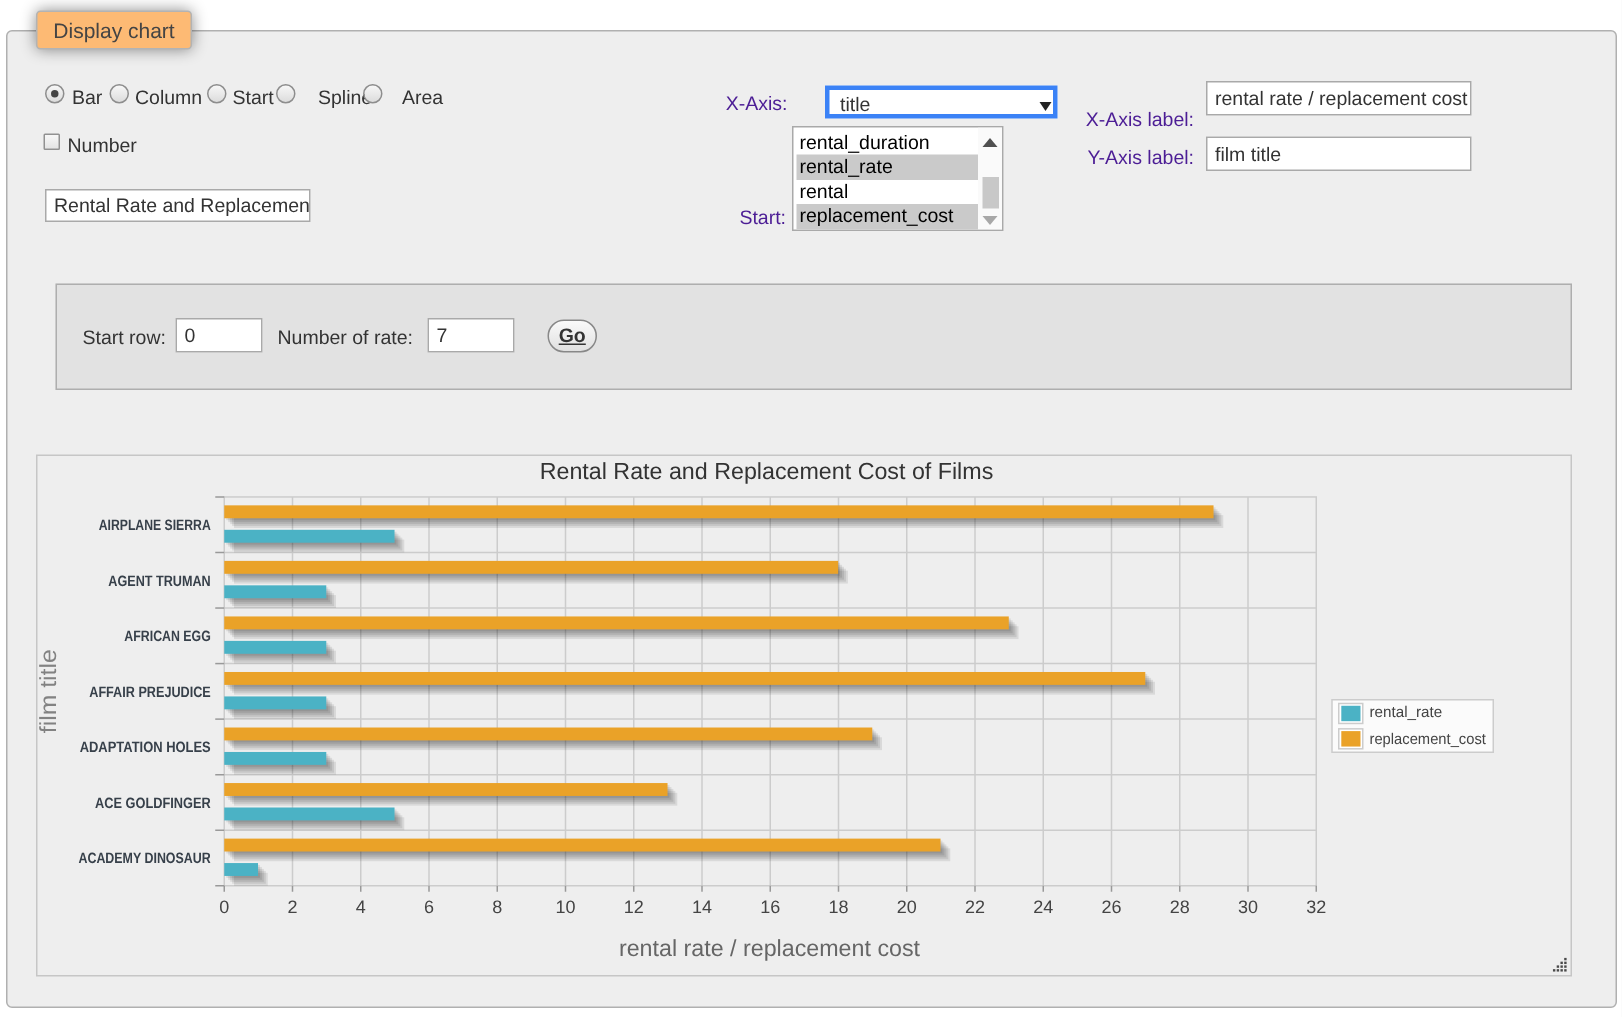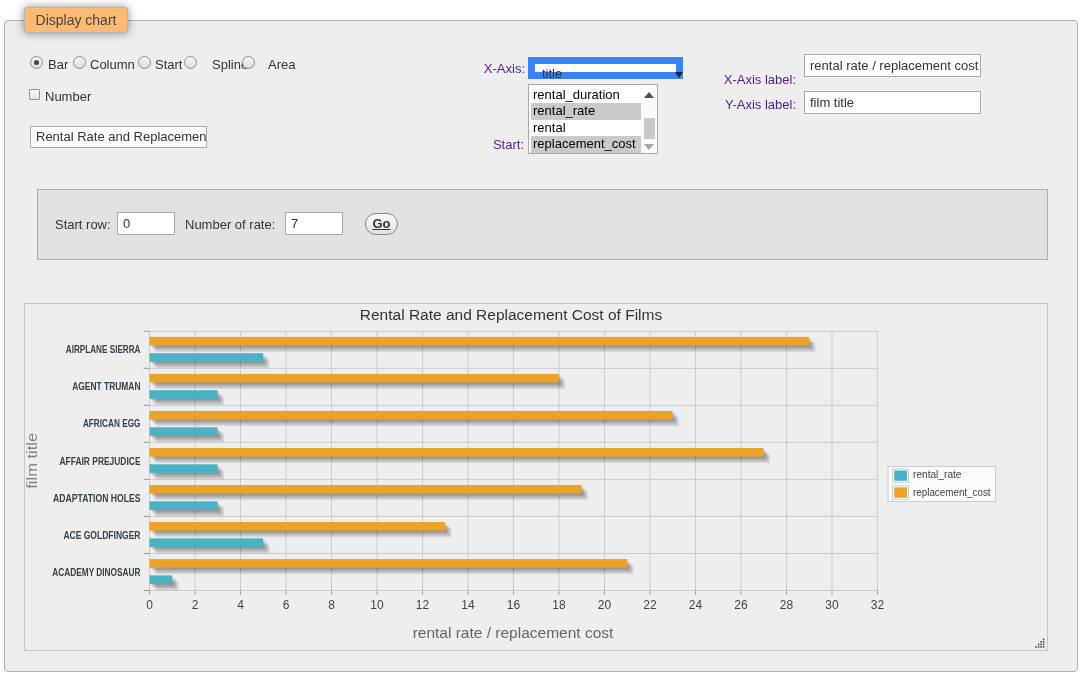--- a/index.html
+++ b/index.html
@@ -9,22 +9,22 @@
 .rlbl { position:absolute; font-size:13px; color:#4c1d95; white-space:nowrap; text-align:right; }
 #fieldset { left:4px; top:20px; width:1074px; height:652px; background:#eeeeee; border:1px solid #b0b0b0; border-radius:4px; }
 #legendtab { left:24px; top:7px; width:104px; height:26px; background:#fdba74; border:1px solid #b3b3b3; border-radius:3px; box-shadow:0 0 10px rgba(0,0,0,0.45); text-align:center; line-height:24px; font-size:14px; font-weight:normal; color:#444; }
 .radio { position:absolute; width:13px; height:13px; border:1px solid #8d8d8d; border-radius:50%; background:linear-gradient(#f7f7f7,#dcdcdc); }
 .radio.sel::after { content:""; position:absolute; left:3px; top:3px; width:5px; height:5px; border-radius:50%; background:#444; }
 .checkbox { position:absolute; width:11px; height:11px; border:1px solid #919191; background:linear-gradient(#f7f7f7,#e4e4e4); border-radius:1px; }
 .tinput { position:absolute; background:#fff; border:1px solid #a9a9a9; font-size:13px; color:#333; padding:0 0 0 5px; overflow:hidden; white-space:nowrap; }
 #panel { left:37px; top:189px; width:1011px; height:71px; background:#e2e2e2; border:1px solid #aeaeae; }
 #gobtn { left:365px; top:213px; width:33px; height:22px; border:1px solid #888; border-radius:11px; background:linear-gradient(#fafafa,#e0e0e0); text-align:center; line-height:20px; font-size:13px; font-weight:bold; color:#333;text-decoration:underline; }
 #chartbox { left:24px; top:303px; width:1024px; height:348px; border:1px solid #c6c6c6; }
-#sselect { left:528px; top:57px; width:155px; height:22px; background:#fff; border:7px solid #3b82f6; font-size:13px; color:#333; line-height:20px; padding-left:7px; }
-#mselect { left:528px; top:84px; width:130px; height:70px; background:#fff; border:1px solid #a9a9a9; overflow:hidden; }
+#sselect { left:550px; top:57px; width:155px; height:22px; background:#fff; border:3px solid #3b82f6; font-size:13px; color:#333; line-height:20px; padding-left:7px; }
+#mselect { left:528px; top:84px; width:141px; height:70px; background:#fff; border:1px solid #a9a9a9; overflow:hidden; }
 .opt { height:16.4px; line-height:16.4px; font-size:13px; color:#000; padding-left:2px; white-space:nowrap; }
 .opt.sel { background:#cacaca; }
 </style>
 </head>
 <body>
 <div class="abs" id="fieldset"></div>
 <div class="abs" id="legendtab">Display chart</div>
 
 <div class="radio sel" style="left:30px; top:56px;"></div>
 <div class="lbl" style="left:48px; top:57px;">Bar</div>

